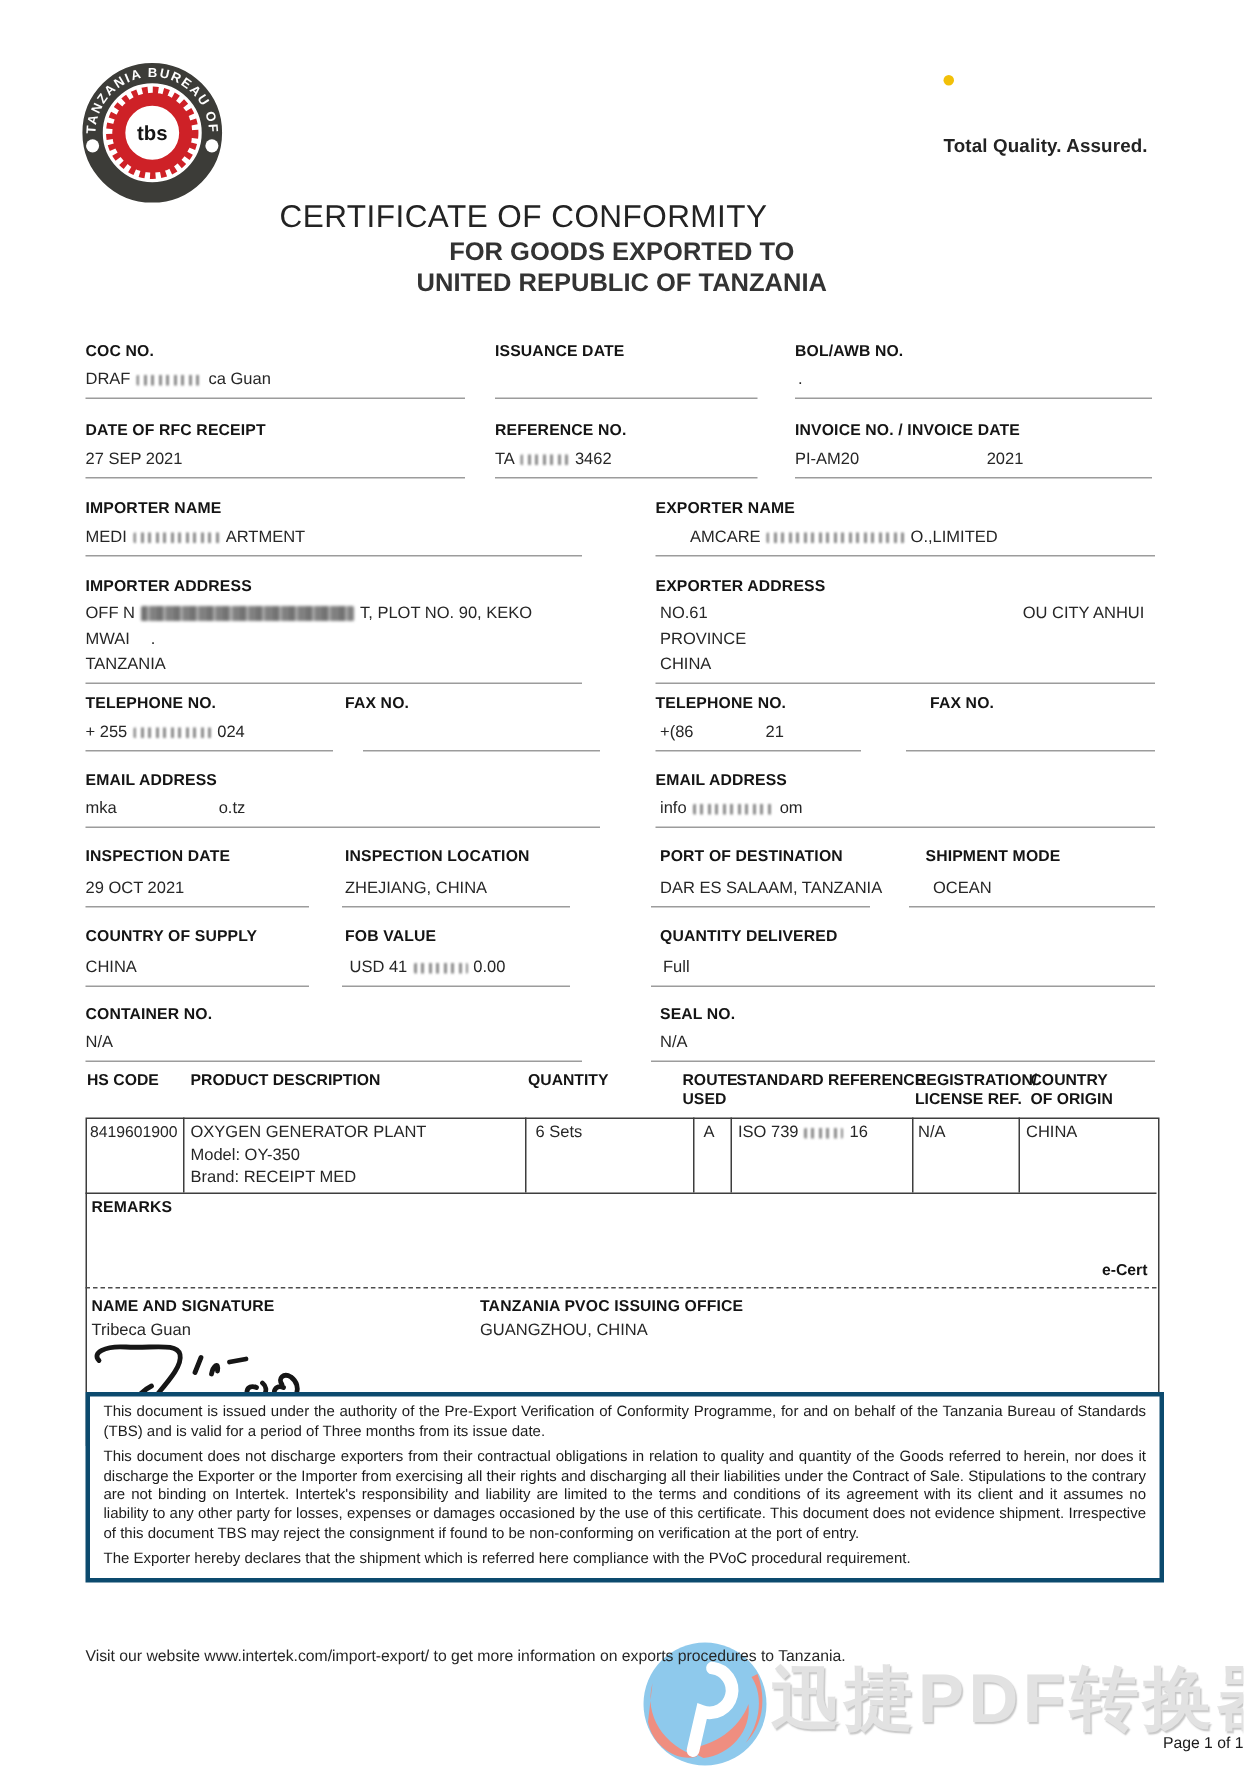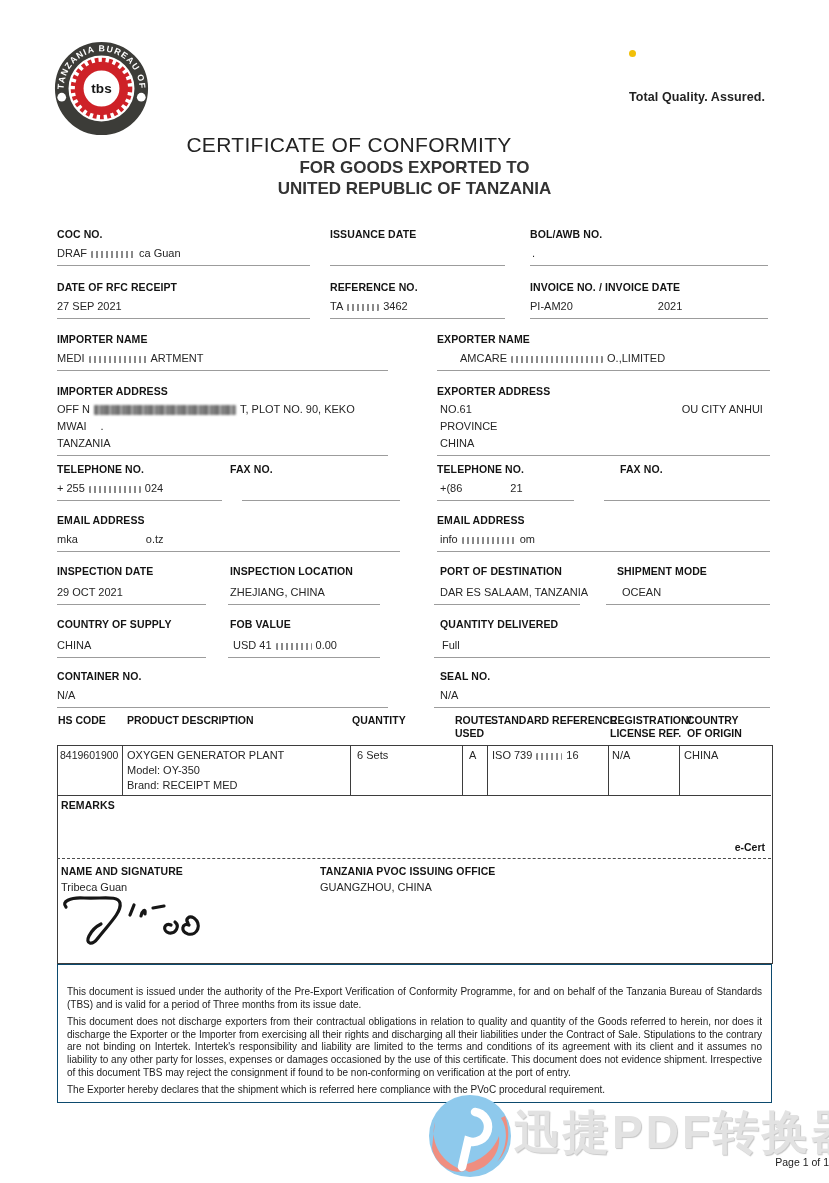--- a/index.html
+++ b/index.html
@@ -16,21 +16,21 @@
   .box{position:absolute;border:1px solid #3d3d3d;}
   .smudge{display:inline-block;height:7px;margin:0 4px;border-radius:1px;vertical-align:middle;
           background:repeating-linear-gradient(90deg,#6e6e6e 0 2px,rgba(255,255,255,0) 2px 5px);
           filter:blur(.7px);opacity:.8;}
   .strike{display:inline-block;height:10px;margin:0 4px;border-radius:1px;vertical-align:middle;
           background:repeating-linear-gradient(90deg,#5a5a5a 0 4px,#9a9a9a 4px 6px,#6b6b6b 6px 11px);
           filter:blur(1px);opacity:.85;}
   .gap{display:inline-block;vertical-align:middle;}
   .title1{position:absolute;left:0;width:698px;text-align:center;font-size:21px;font-weight:normal;color:#232323;letter-spacing:.3px;}
   .title2{position:absolute;left:0;width:829px;text-align:center;font-size:17px;font-weight:bold;color:#333333;}
-  .disc{position:absolute;left:57px;top:964px;width:695px;border:1px solid #0c4a6e;padding:21px 9px 3px 9px;
+  .disc{position:absolute;left:57px;top:928px;width:695px;border:3px solid #0c4a6e;padding:5px 9px 3px 9px;
         font-size:10px;line-height:12.6px;text-align:justify;color:#1c1c1c;background:#fff;}
   .disc p{margin:0 0 5px 0;}
   .wordmark{position:absolute;left:627px;top:42px;font-size:34px;font-weight:800;letter-spacing:-1px;color:#211d1b;}
   .idot{position:absolute;left:629px;top:50px;width:7px;height:7px;border-radius:50%;background:#f2c008;}
   .tagline{position:absolute;left:629px;top:90px;font-size:12.5px;font-weight:bold;color:#232323;letter-spacing:.1px;}
   .wmtext{position:absolute;left:514px;top:1102px;font-size:46px;font-weight:bold;letter-spacing:3px;
           color:#e2e2e2;text-shadow:1px 1px 1px #c6c6c6,-1px -1px 0 #ffffff;white-space:nowrap;}
   .pagefoot{position:absolute;left:0;top:1156px;width:829px;text-align:right;font-size:10.5px;color:#1a1a1a;}
   .ecert{position:absolute;left:650px;top:841px;width:115px;text-align:right;font-size:10.5px;font-weight:bold;color:#141414;}
 </style>
@@ -207,15 +207,16 @@
 
   <svg class="abs" style="left:427px;top:1092px" width="86" height="88" viewBox="0 0 86 88">
     <circle cx="43" cy="44" r="41" fill="#8ec9ec"></circle>
     <path d="M8 30 C2 52 16 72 38 79 C24 83 8 72 5 56 Z" fill="#ef8e80"></path>
     <path d="M78 24 C84 40 82 58 70 70 C80 56 82 38 74 26 Z" fill="#ef8e80"></path>
     <path d="M30 74 C50 72 66 60 72 44 C74 62 60 78 42 80 Z" fill="#ef8e80"></path>
     <path d="M48 20 a15 15 0 1 1 -7 29 l-6 26" fill="none" stroke="#ffffff" stroke-width="8.5" stroke-linecap="round"></path>
   </svg>
   <div class="wmtext">迅捷PDF转换器</div>
 
+  <div class="val" style="left:57px;top:1098px;font-size:10.5px">Visit our website www.intertek.com/import-export/ to get more information on exports procedures to Tanzania.</div>
   <div class="pagefoot">Page 1 of 1</div>
 
 </div>
 
 </body></html>

